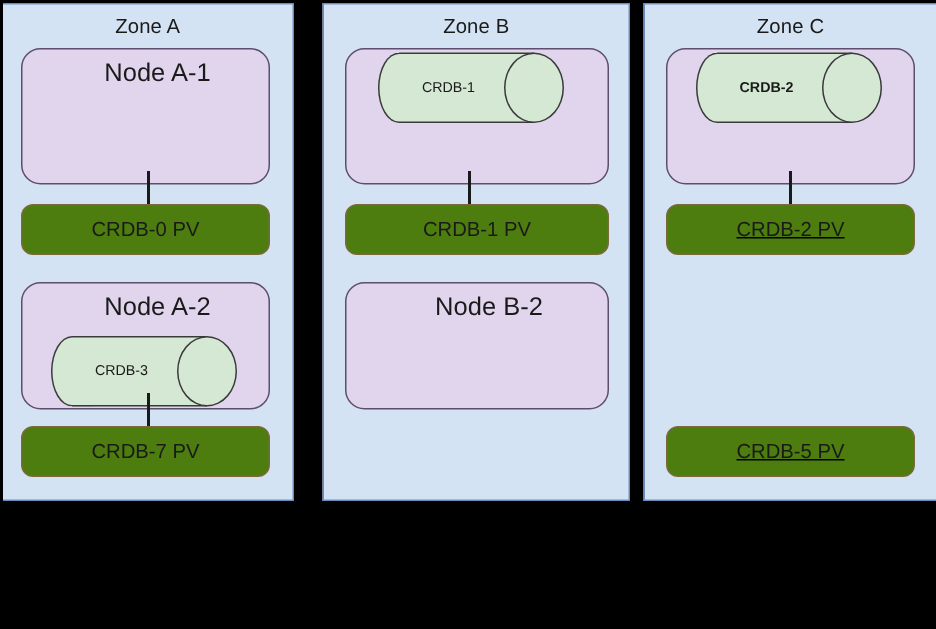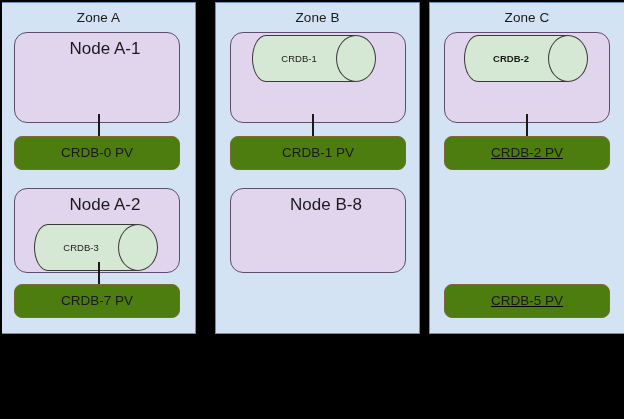--- a/index.html
+++ b/index.html
@@ -215,21 +215,21 @@
     <div class="db-cap-left"></div>
     <div class="db-cap-right"></div>
     <div class="db-label">CRDB-1</div>
   </div>
   <div class="connector conn-b1"></div>
   <div class="pv pv-row1 pv-b">
     <span class="pv-label">CRDB-1 PV</span>
   </div>
 
   <div class="node node-row2 node-b2">
-    <div class="node-title">Node B-8</div>
+    <div class="node-title">Node B-2</div>
   </div>
 
   <div class="zone zone-c">
     <div class="zone-title">Zone C</div>
   </div>
 
   <div class="node node-row1 node-c1">
     <div class="node-title">Node C-1</div>
   </div>
   <div class="db db-in-row1 db-c2">

